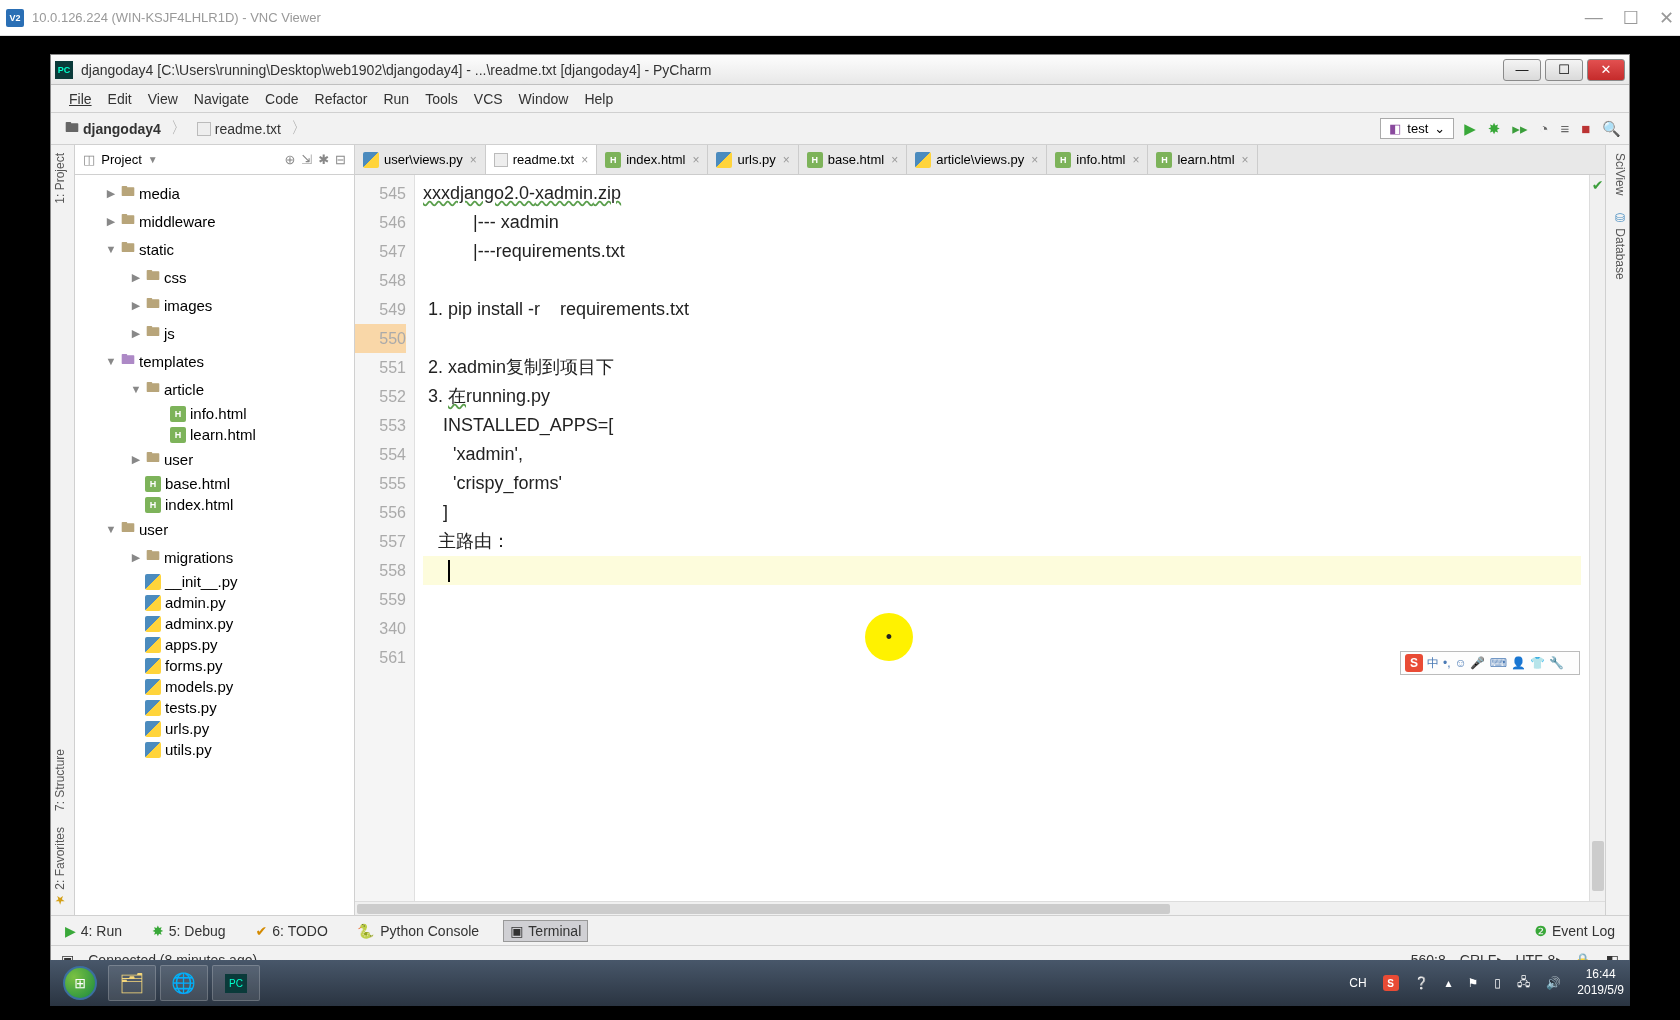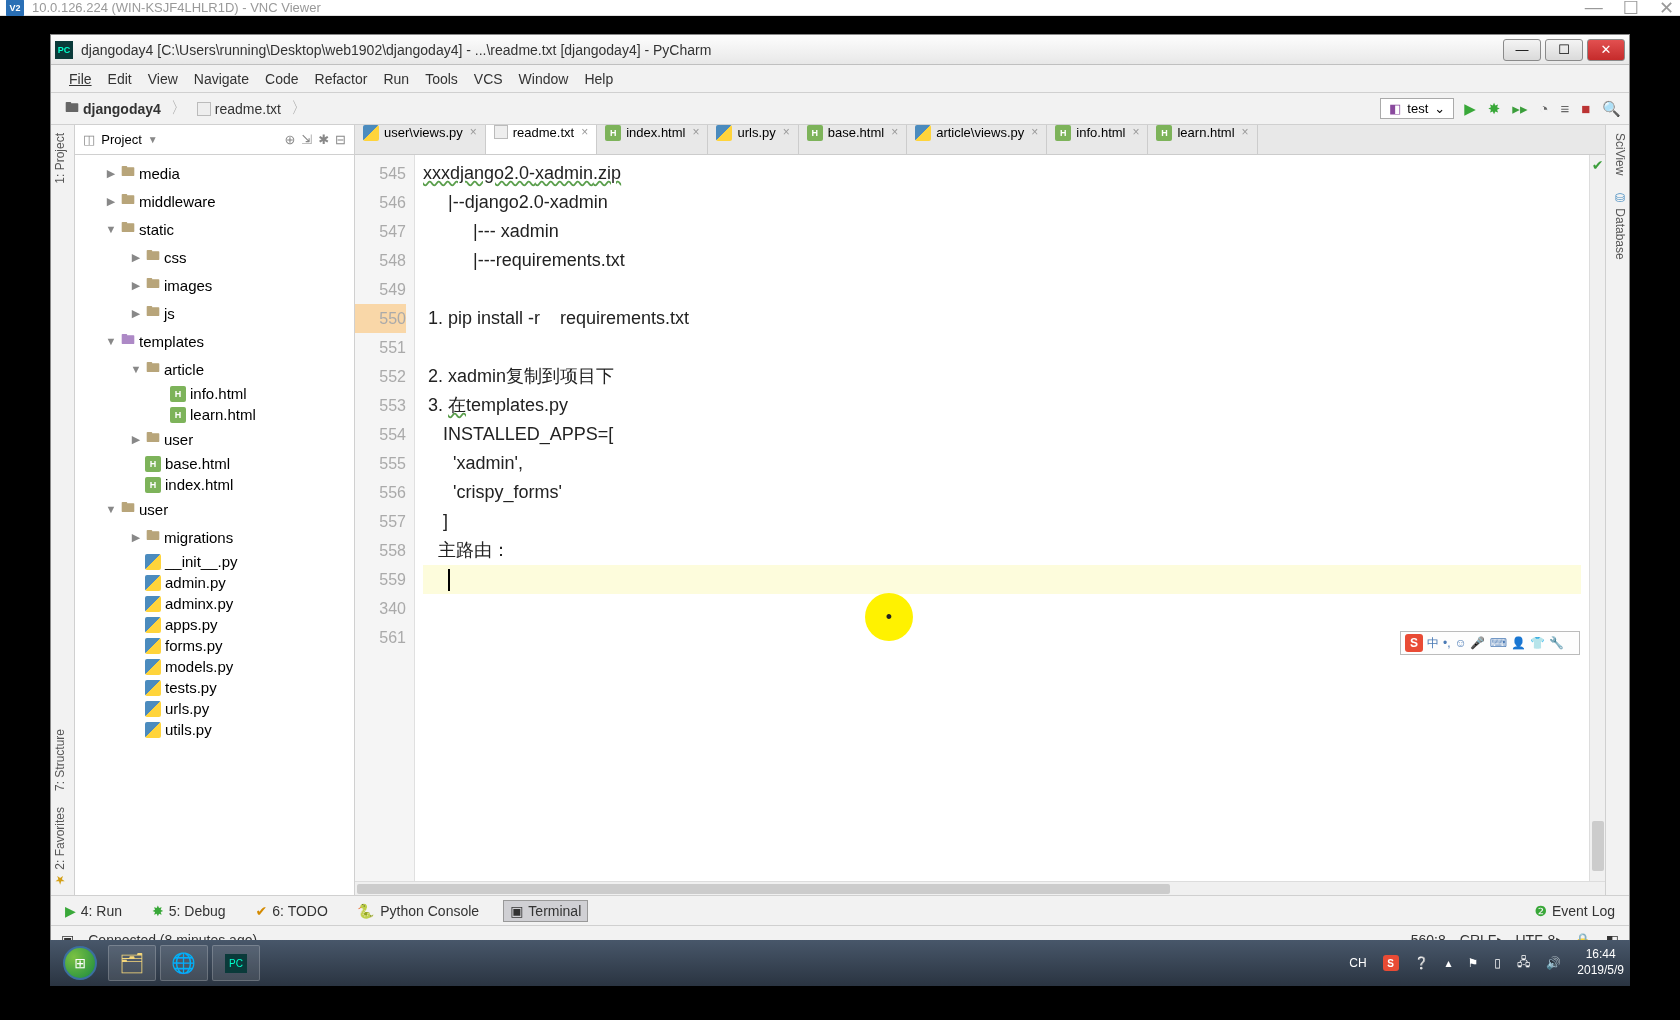--- a/index.html
+++ b/index.html
@@ -10,21 +10,21 @@
     }
     body {
       background: #000;
       width: 1680px;
       height: 1020px;
       overflow: hidden;
       position: relative;
     }
     .vnc-title {
       width: 100%;
-      height: 16px;
+      height: 36px;
       background: #fff;
       display: flex;
       align-items: center;
       padding: 0 6px;
       font-size: 13px;
       color: #999;
       border-bottom: 1px solid #e0e0e0;
     }
     .vnc-icon {
       width: 18px;
@@ -284,20 +284,21 @@
     .tabs {
       height: 30px;
       display: flex;
       align-items: stretch;
       background: #e8e8e8;
       border-bottom: 1px solid #ccc;
       overflow: hidden;
     }
     .tab {
       display: flex;
+      align-items: center;
       gap: 5px;
       padding: 0 8px;
       border-right: 1px solid #ccc;
       font-size: 13px;
       background: #e8e8e8;
       white-space: nowrap;
     }
     .tab.active {
       background: #fff;
     }
@@ -783,28 +784,27 @@
             <div class="gutter-line">555</div>
             <div class="gutter-line">556</div>
             <div class="gutter-line">557</div>
             <div class="gutter-line">558</div>
             <div class="gutter-line">559</div>
             <div class="gutter-line">340</div>
             <div class="gutter-line">561</div>
           </div>
           <div class="code-area">
             <div class="code-line"><span class="green-err"><span>xxxdjango2.0-</span><a class="hl">xadmin</a><span>.zip</span></span></div>
-            <div class="code-line"><span>     |--django2.0-</span><a class="hl">xadmin</a></div>
             <div class="code-line"><span>          |--- </span><a class="hl">xadmin</a></div>
             <div class="code-line">          |---requirements.txt</div>
             <div class="code-line"></div>
             <div class="code-line"> 1. pip install -r    requirements.txt</div>
             <div class="code-line"></div>
             <div class="code-line"><span> 2. </span><a class="hl">xadmin</a><span>复制到项目下</span></div>
-            <div class="code-line"><span> 3. </span><span class="green-err">在</span><span>templates.py</span></div>
+            <div class="code-line"><span> 3. </span><span class="green-err">在</span><span>running.py</span></div>
             <div class="code-line">    INSTALLED_APPS=[</div>
             <div class="code-line"><span>      '</span><a class="hl">xadmin</a><span>',</span></div>
             <div class="code-line">      'crispy_forms'</div>
             <div class="code-line">    ]</div>
             <div class="code-line">   主路由：</div>
             <div class="code-line current"><span>     </span><span class="cursor-caret"></span></div>
             <div class="code-line"></div>
             <div class="highlight-cursor">•</div>
           </div>
           <div class="editor-scrollbar-right">

